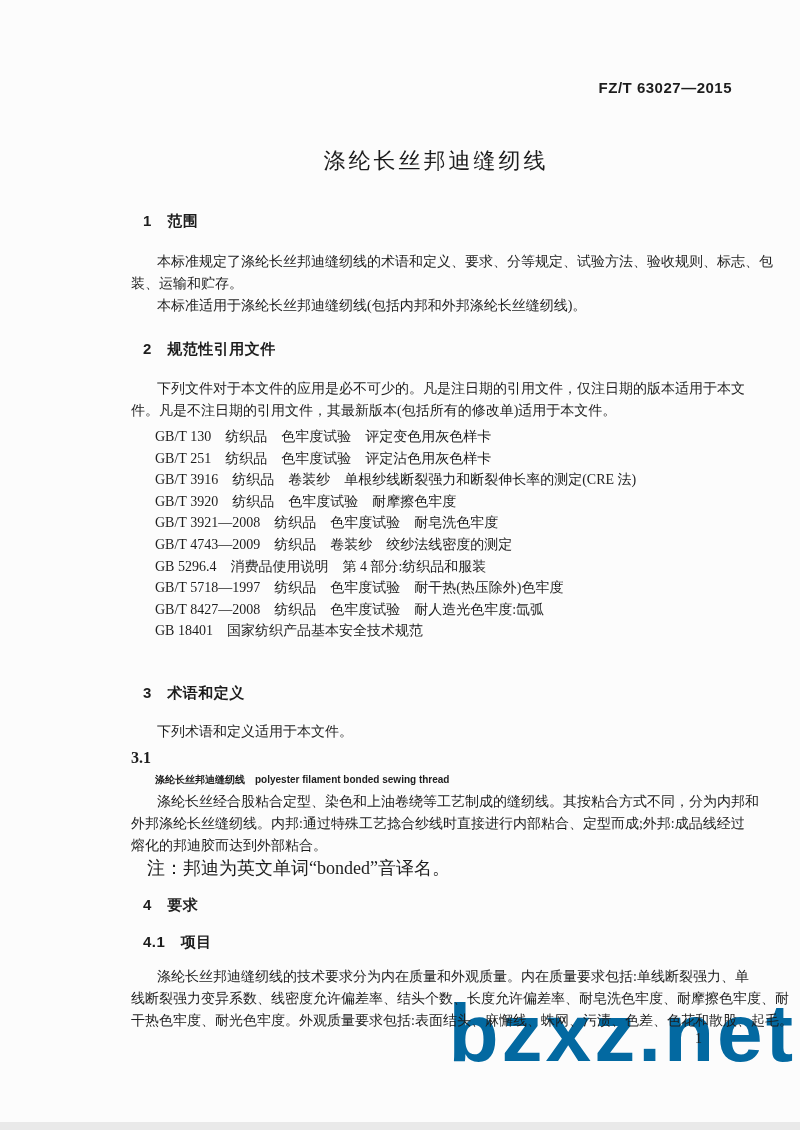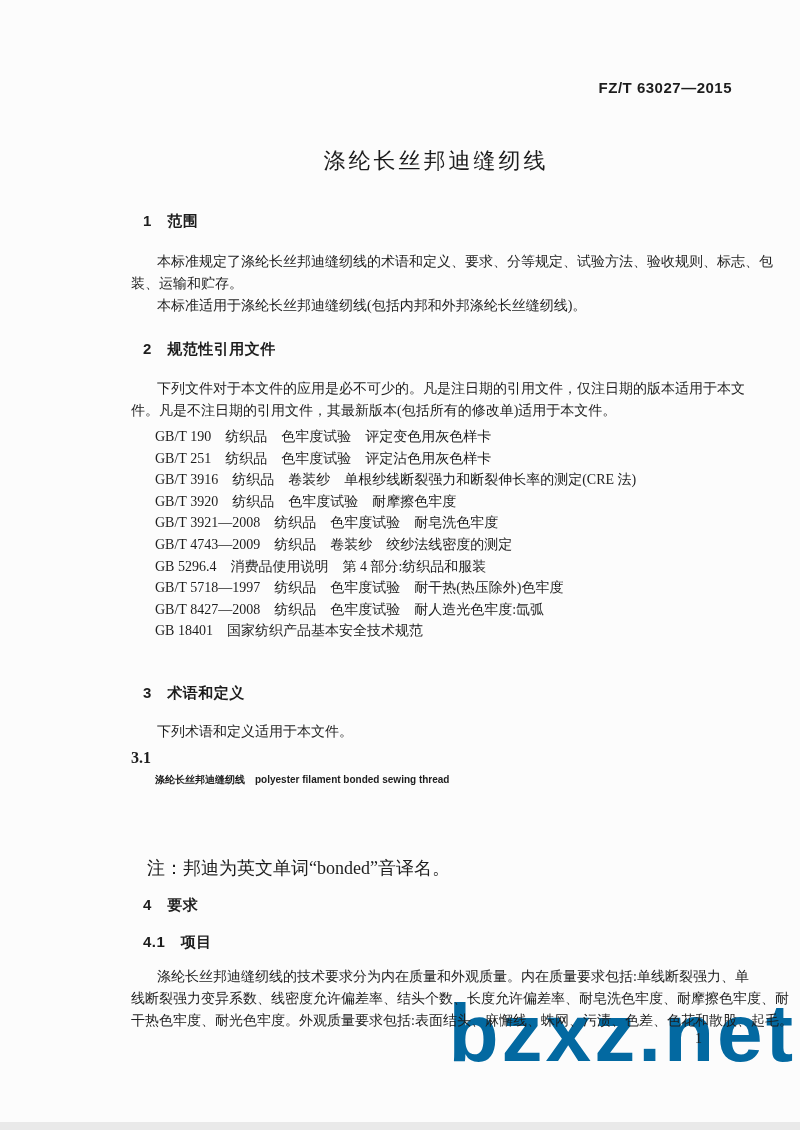--- a/index.html
+++ b/index.html
@@ -59,21 +59,21 @@
     <div class="bline">装、运输和贮存。</div>
     <div class="bline ind">本标准适用于涤纶长丝邦迪缝纫线(包括内邦和外邦涤纶长丝缝纫线)。</div>
   </div>
 
   <div class="abs heading sans" style="top:340px">2　规范性引用文件</div>
   <div class="abs block" style="top:378px">
     <div class="bline ind">下列文件对于本文件的应用是必不可少的。凡是注日期的引用文件，仅注日期的版本适用于本文</div>
     <div class="bline">件。凡是不注日期的引用文件，其最新版本(包括所有的修改单)适用于本文件。</div>
   </div>
   <div class="abs block refs" style="top:426px">
-    <div class="bline">GB/T 190　纺织品　色牢度试验　评定变色用灰色样卡</div>
+    <div class="bline">GB/T 130　纺织品　色牢度试验　评定变色用灰色样卡</div>
     <div class="bline">GB/T 251　纺织品　色牢度试验　评定沾色用灰色样卡</div>
     <div class="bline">GB/T 3916　纺织品　卷装纱　单根纱线断裂强力和断裂伸长率的测定(CRE 法)</div>
     <div class="bline">GB/T 3920　纺织品　色牢度试验　耐摩擦色牢度</div>
     <div class="bline">GB/T 3921—2008　纺织品　色牢度试验　耐皂洗色牢度</div>
     <div class="bline">GB/T 4743—2009　纺织品　卷装纱　绞纱法线密度的测定</div>
     <div class="bline">GB 5296.4　消费品使用说明　第 4 部分:纺织品和服装</div>
     <div class="bline">GB/T 5718—1997　纺织品　色牢度试验　耐干热(热压除外)色牢度</div>
     <div class="bline">GB/T 8427—2008　纺织品　色牢度试验　耐人造光色牢度:氙弧</div>
     <div class="bline">GB 18401　国家纺织产品基本安全技术规范</div>
   </div>
@@ -81,20 +81,25 @@
   <div class="abs heading sans" style="top:684px">3　术语和定义</div>
   <div class="abs block" style="top:721px">
     <div class="bline ind">下列术语和定义适用于本文件。</div>
   </div>
   <div class="abs block" style="top:747px">
     <div class="bline clause-no">3.1</div>
   </div>
   <div class="abs block" style="top:769px">
     <div class="bline term sans">涤纶长丝邦迪缝纫线　polyester filament bonded sewing thread</div>
   </div>
+  <div class="abs block" style="top:791px">
+    <div class="bline ind">涤纶长丝经合股粘合定型、染色和上油卷绕等工艺制成的缝纫线。其按粘合方式不同，分为内邦和</div>
+    <div class="bline">外邦涤纶长丝缝纫线。内邦:通过特殊工艺捻合纱线时直接进行内部粘合、定型而成;外邦:成品线经过</div>
+    <div class="bline">熔化的邦迪胶而达到外部粘合。</div>
+  </div>
   <div class="abs block" style="top:857px">
     <div class="bline note">注：邦迪为英文单词“bonded”音译名。</div>
   </div>
 
   <div class="abs heading sans" style="top:896px">4　要求</div>
   <div class="abs heading sans" style="top:933px">4.1　项目</div>
   <div class="abs block" style="top:966px">
     <div class="bline ind">涤纶长丝邦迪缝纫线的技术要求分为内在质量和外观质量。内在质量要求包括:单线断裂强力、单</div>
     <div class="bline">线断裂强力变异系数、线密度允许偏差率、结头个数、长度允许偏差率、耐皂洗色牢度、耐摩擦色牢度、耐</div>
     <div class="bline">干热色牢度、耐光色牢度。外观质量要求包括:表面结头、麻懈线、蛛网、污渍、色差、色花和散股、起毛。</div>

